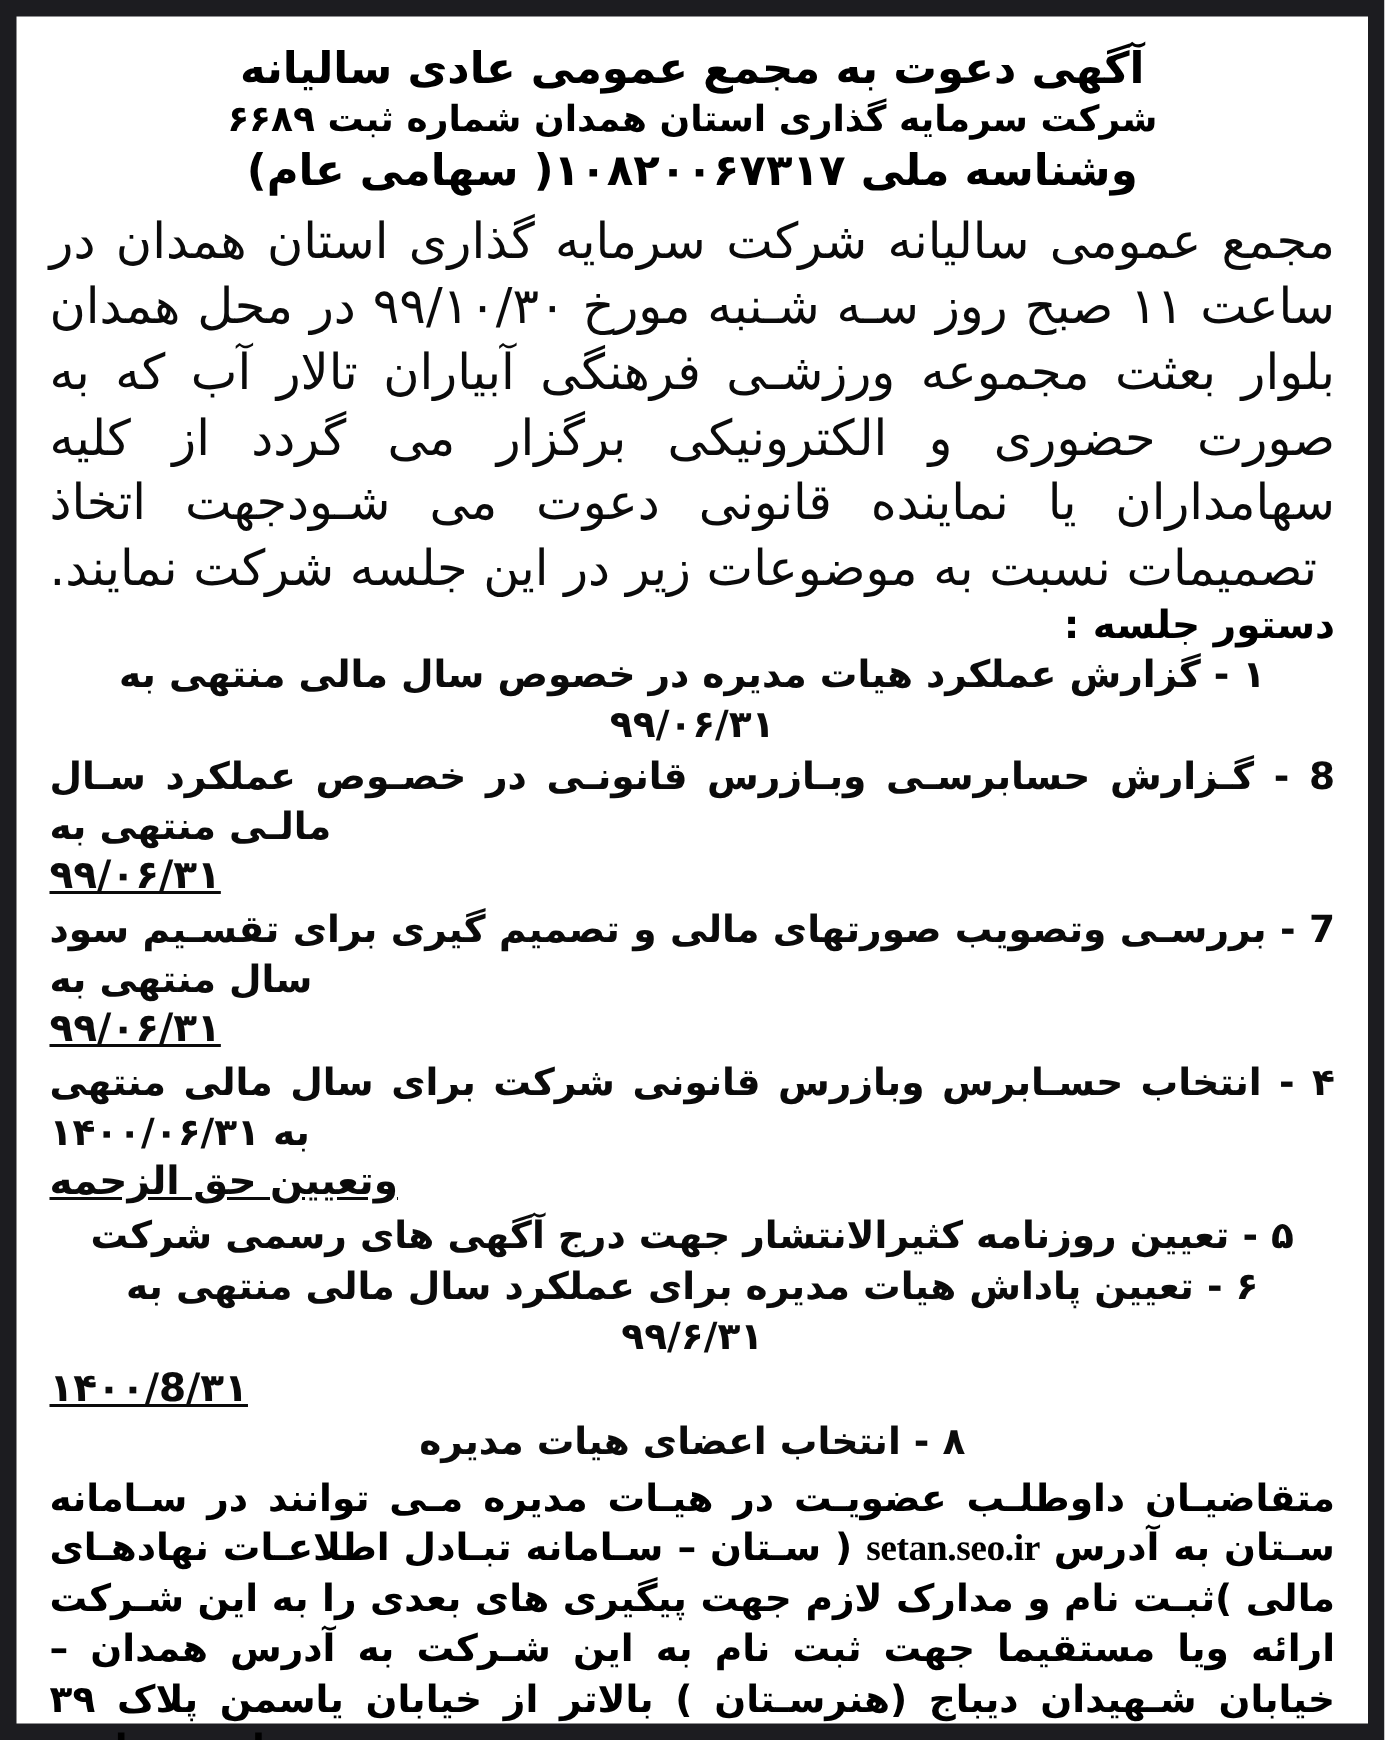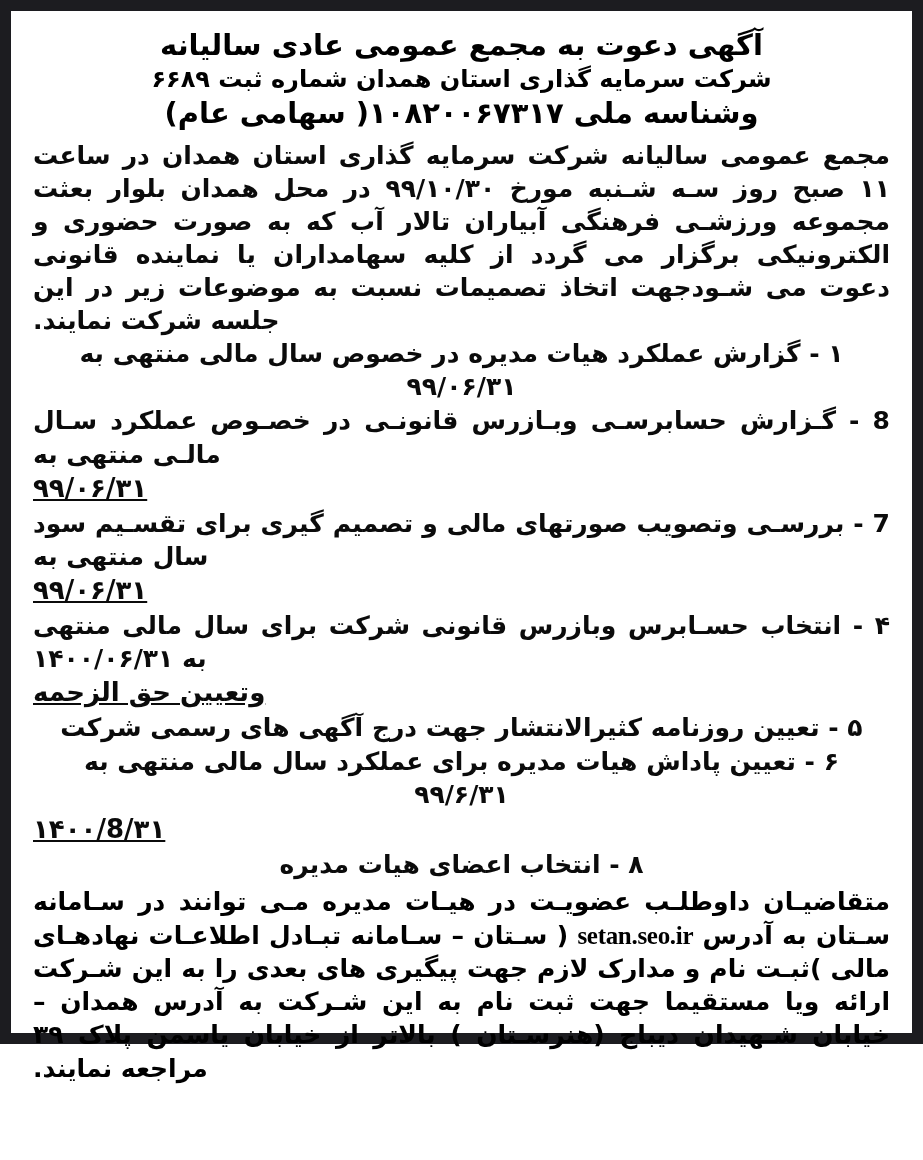--- a/index.html
+++ b/index.html
@@ -11,21 +11,21 @@
   body {
     width: 923px;
     height: 1160px;
     font-family: "DejaVu Sans", "Liberation Sans", sans-serif;
     overflow: hidden;
   }
 
   #notice-frame {
     box-sizing: border-box;
     width: 923px;
-    height: 1044px;
+    height: 1160px;
     border: 11px solid #1c1c20;
     background: #ffffff;
     padding: 10px 22px 0 22px;
     direction: rtl;
     text-align: right;
   }
 
   
   .headline {
     text-align: center;
@@ -34,22 +34,22 @@
     line-height: 1.28;
     margin: 0;
     letter-spacing: -0.2px;
   }
   .headline-1 { font-size: 29px; padding-top: 6px; }
   .headline-2 { font-size: 24px; }
   .headline-3 { font-size: 29px; }
 
   
   .para {
-    font-size: 25px;
-    font-weight: bold;
+    font-size: 33px;
+    font-weight: normal;
     color: #0b0b0b;
     line-height: 1.32;
     margin: 0;
     text-align: justify;
     text-align-last: left;
     letter-spacing: -0.3px;
   }
   .intro {
     padding-top: 7px;
   }
@@ -115,20 +115,21 @@
 <div id="notice-frame">
 
   <div>
     <div class="headline headline-1">آگهی دعوت به مجمع عمومی عادی سالیانه</div>
     <div class="headline headline-2">شرکت سرمایه گذاری استان همدان شماره ثبت ۶۶۸۹</div>
     <div class="headline headline-3">وشناسه ملی ۱۰۸۲۰۰۶۷۳۱۷( سهامی عام)</div>
   </div>
 
   <p class="para intro">مجمع عمومی سالیانه شرکت سرمایه گذاری استان همدان در ساعت ۱۱ صبح روز سـه شـنبه مورخ ۹۹/۱۰/۳۰ در محل همدان بلوار بعثت مجموعه ورزشـی  فرهنگی آبیاران تالار آب  که به صورت حضوری و الکترونیکی برگزار می گردد  از کلیه سهامداران یا نماینده قانونی دعوت می شـودجهت اتخاذ تصمیمات نسبت به موضوعات زیر در این جلسه شرکت نمایند.</p>
 
+  <div class="section-title">دستور جلسه :</div>
 
   <ul class="agenda">
     <li class="center-ish">
       <span>۱ - گزارش عملکرد هیات مدیره در خصوص سال مالی منتهی به  ۹۹/۰۶/۳۱</span>
     </li>
     <li class="justify">
       <span>8 - گـزارش حسابرسـی وبـازرس قانونـی در خصـوص عملکرد سـال مالـی منتهی به</span>
       <span class="cont-line">۹۹/۰۶/۳۱</span>
     </li>
     <li class="justify">

